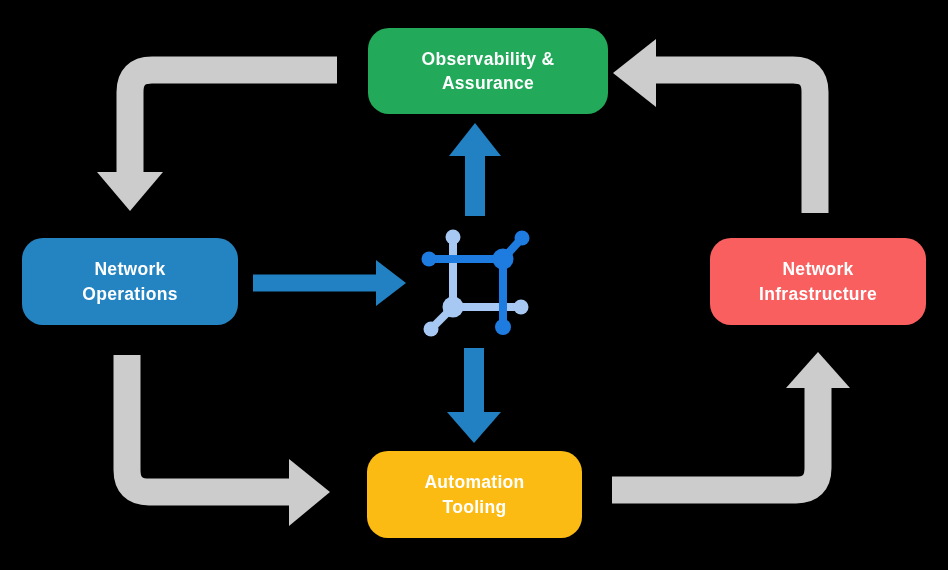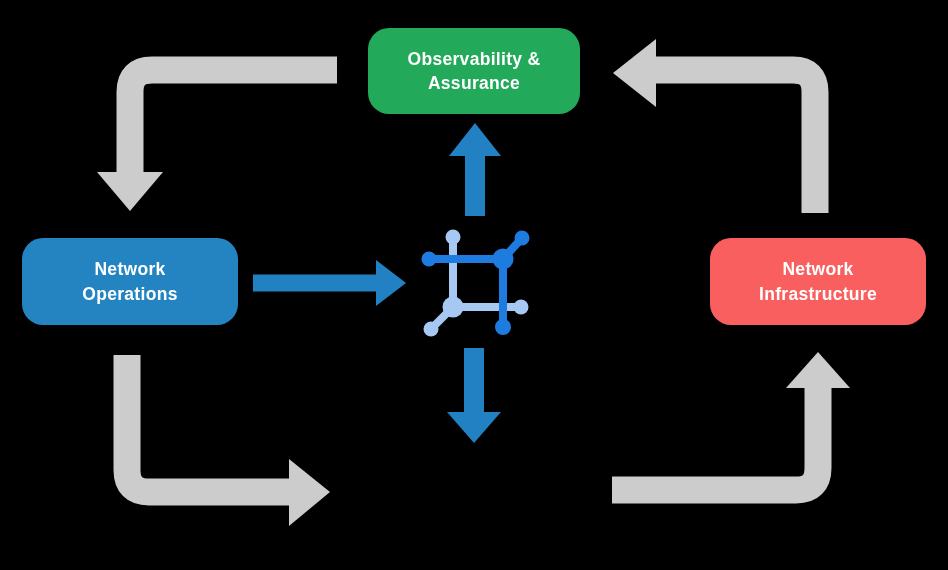--- a/index.html
+++ b/index.html
@@ -31,21 +31,21 @@
     text-align: center;
   }
   .node-label {
     color: #FFFFFF;
     font-size: 17.5px;
     font-weight: 600;
     line-height: 1.38;
     letter-spacing: 0.3px;
     white-space: pre-line;
   }
-  .node-observability { left: 368px; top: 28px;  width: 212px; height: 86px; }
+  .node-observability { left: 368px; top: 28px;  width: 240px; height: 86px; }
   .node-operations    { left: 22px;  top: 238px; width: 216px; height: 87px; }
   .node-infrastructure{ left: 710px; top: 238px; width: 216px; height: 87px; }
   .node-automation    { left: 367px; top: 451px; width: 215px; height: 87px; }
 </style>
 </head>
 <body>
 
 <div class="stage">
 
   <svg class="arrows-layer" viewBox="0 0 948 570" xmlns="http://www.w3.org/2000/svg">
@@ -115,14 +115,18 @@
   <div class="node node-operations" style="background-color: rgb(36, 132, 194);">
     <span class="node-label">Network
 Operations</span>
   </div>
 
   <div class="node node-infrastructure" style="background-color: rgb(249, 95, 95);">
     <span class="node-label">Network
 Infrastructure</span>
   </div>
 
+  <div class="node node-automation" style="background-color: rgb(252, 187, 19);">
+    <span class="node-label">Automation
+Tooling</span>
+  </div>
 
 </div>
 
 </body></html>

